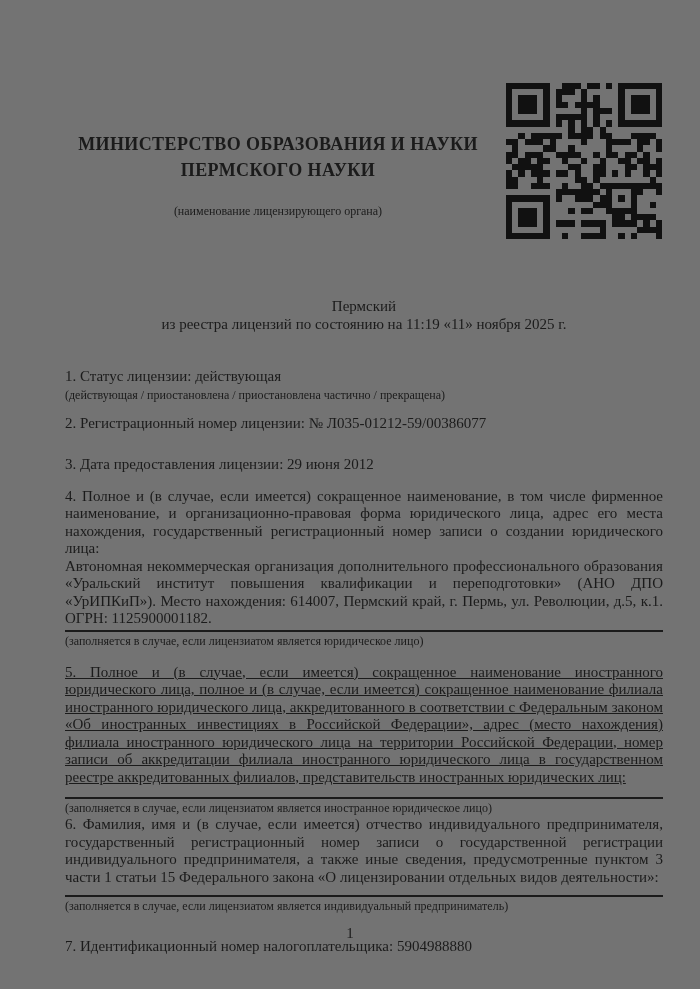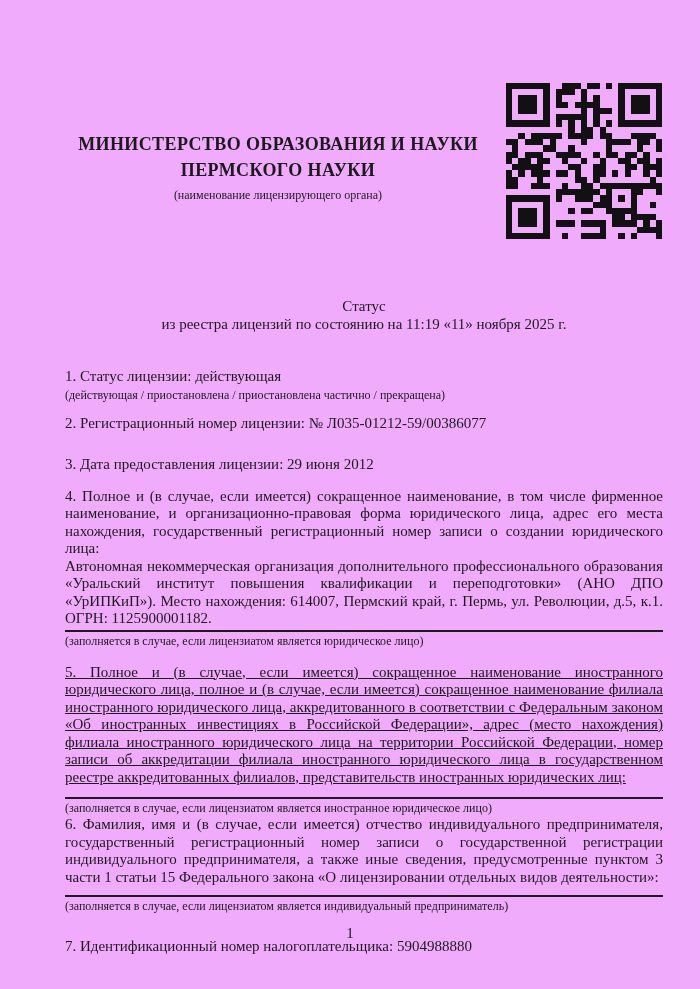--- a/index.html
+++ b/index.html
@@ -3,21 +3,21 @@
 <meta charset="utf-8">
 <style>
   * { margin: 0; padding: 0; box-sizing: border-box; }
   html, body { background: #e8e8e8; }
   body { font-family: "Liberation Serif", serif; }
   .page {
     position: relative;
     width: 700px;
     height: 989px;
     margin: 0 auto;
-    background: #f0abfc;
+    background: #737373;
     color: #1b1b1b;
     overflow: hidden;
   }
   .qr {
     position: absolute;
     left: 506px;
     top: 83px;
     width: 156px;
     height: 156px;
   }
@@ -31,21 +31,21 @@
   }
   .ministry-name {
     font-weight: bold;
     font-size: 18px;
     line-height: 26px;
     letter-spacing: 0.4px;
   }
   .ministry-caption {
     font-size: 12px;
     line-height: 15px;
-    margin-top: 5px;
+    margin-top: 21px;
   }
   .content {
     position: absolute;
     left: 65px;
     top: 298px;
     width: 598px;
     font-size: 15px;
     line-height: 17.5px;
   }
   .doc-title { text-align: center; }
@@ -410,21 +410,21 @@
 
   <div class="ministry">
     <div class="ministry-name">МИНИСТЕРСТВО ОБРАЗОВАНИЯ И НАУКИ</div>
     <div class="ministry-name">ПЕРМСКОГО НАУКИ</div>
     <div class="ministry-caption">(наименование лицензирующего органа)</div>
   </div>
 
   <div class="content">
 
     <div class="doc-title">
-      <div>Статус</div>
+      <div>Пермский</div>
       <div>из реестра лицензий по состоянию на 11:19 «11» ноября 2025 г.</div>
     </div>
 
     <div class="mt-item1">1. Статус лицензии: действующая</div>
     <div class="caption">(действующая / приостановлена / приостановлена частично / прекращена)</div>
 
     <div class="mt-item2">2. Регистрационный номер лицензии: № Л035-01212-59/00386077</div>
 
     <div class="mt-item3">3. Дата предоставления лицензии: 29 июня 2012</div>
 

